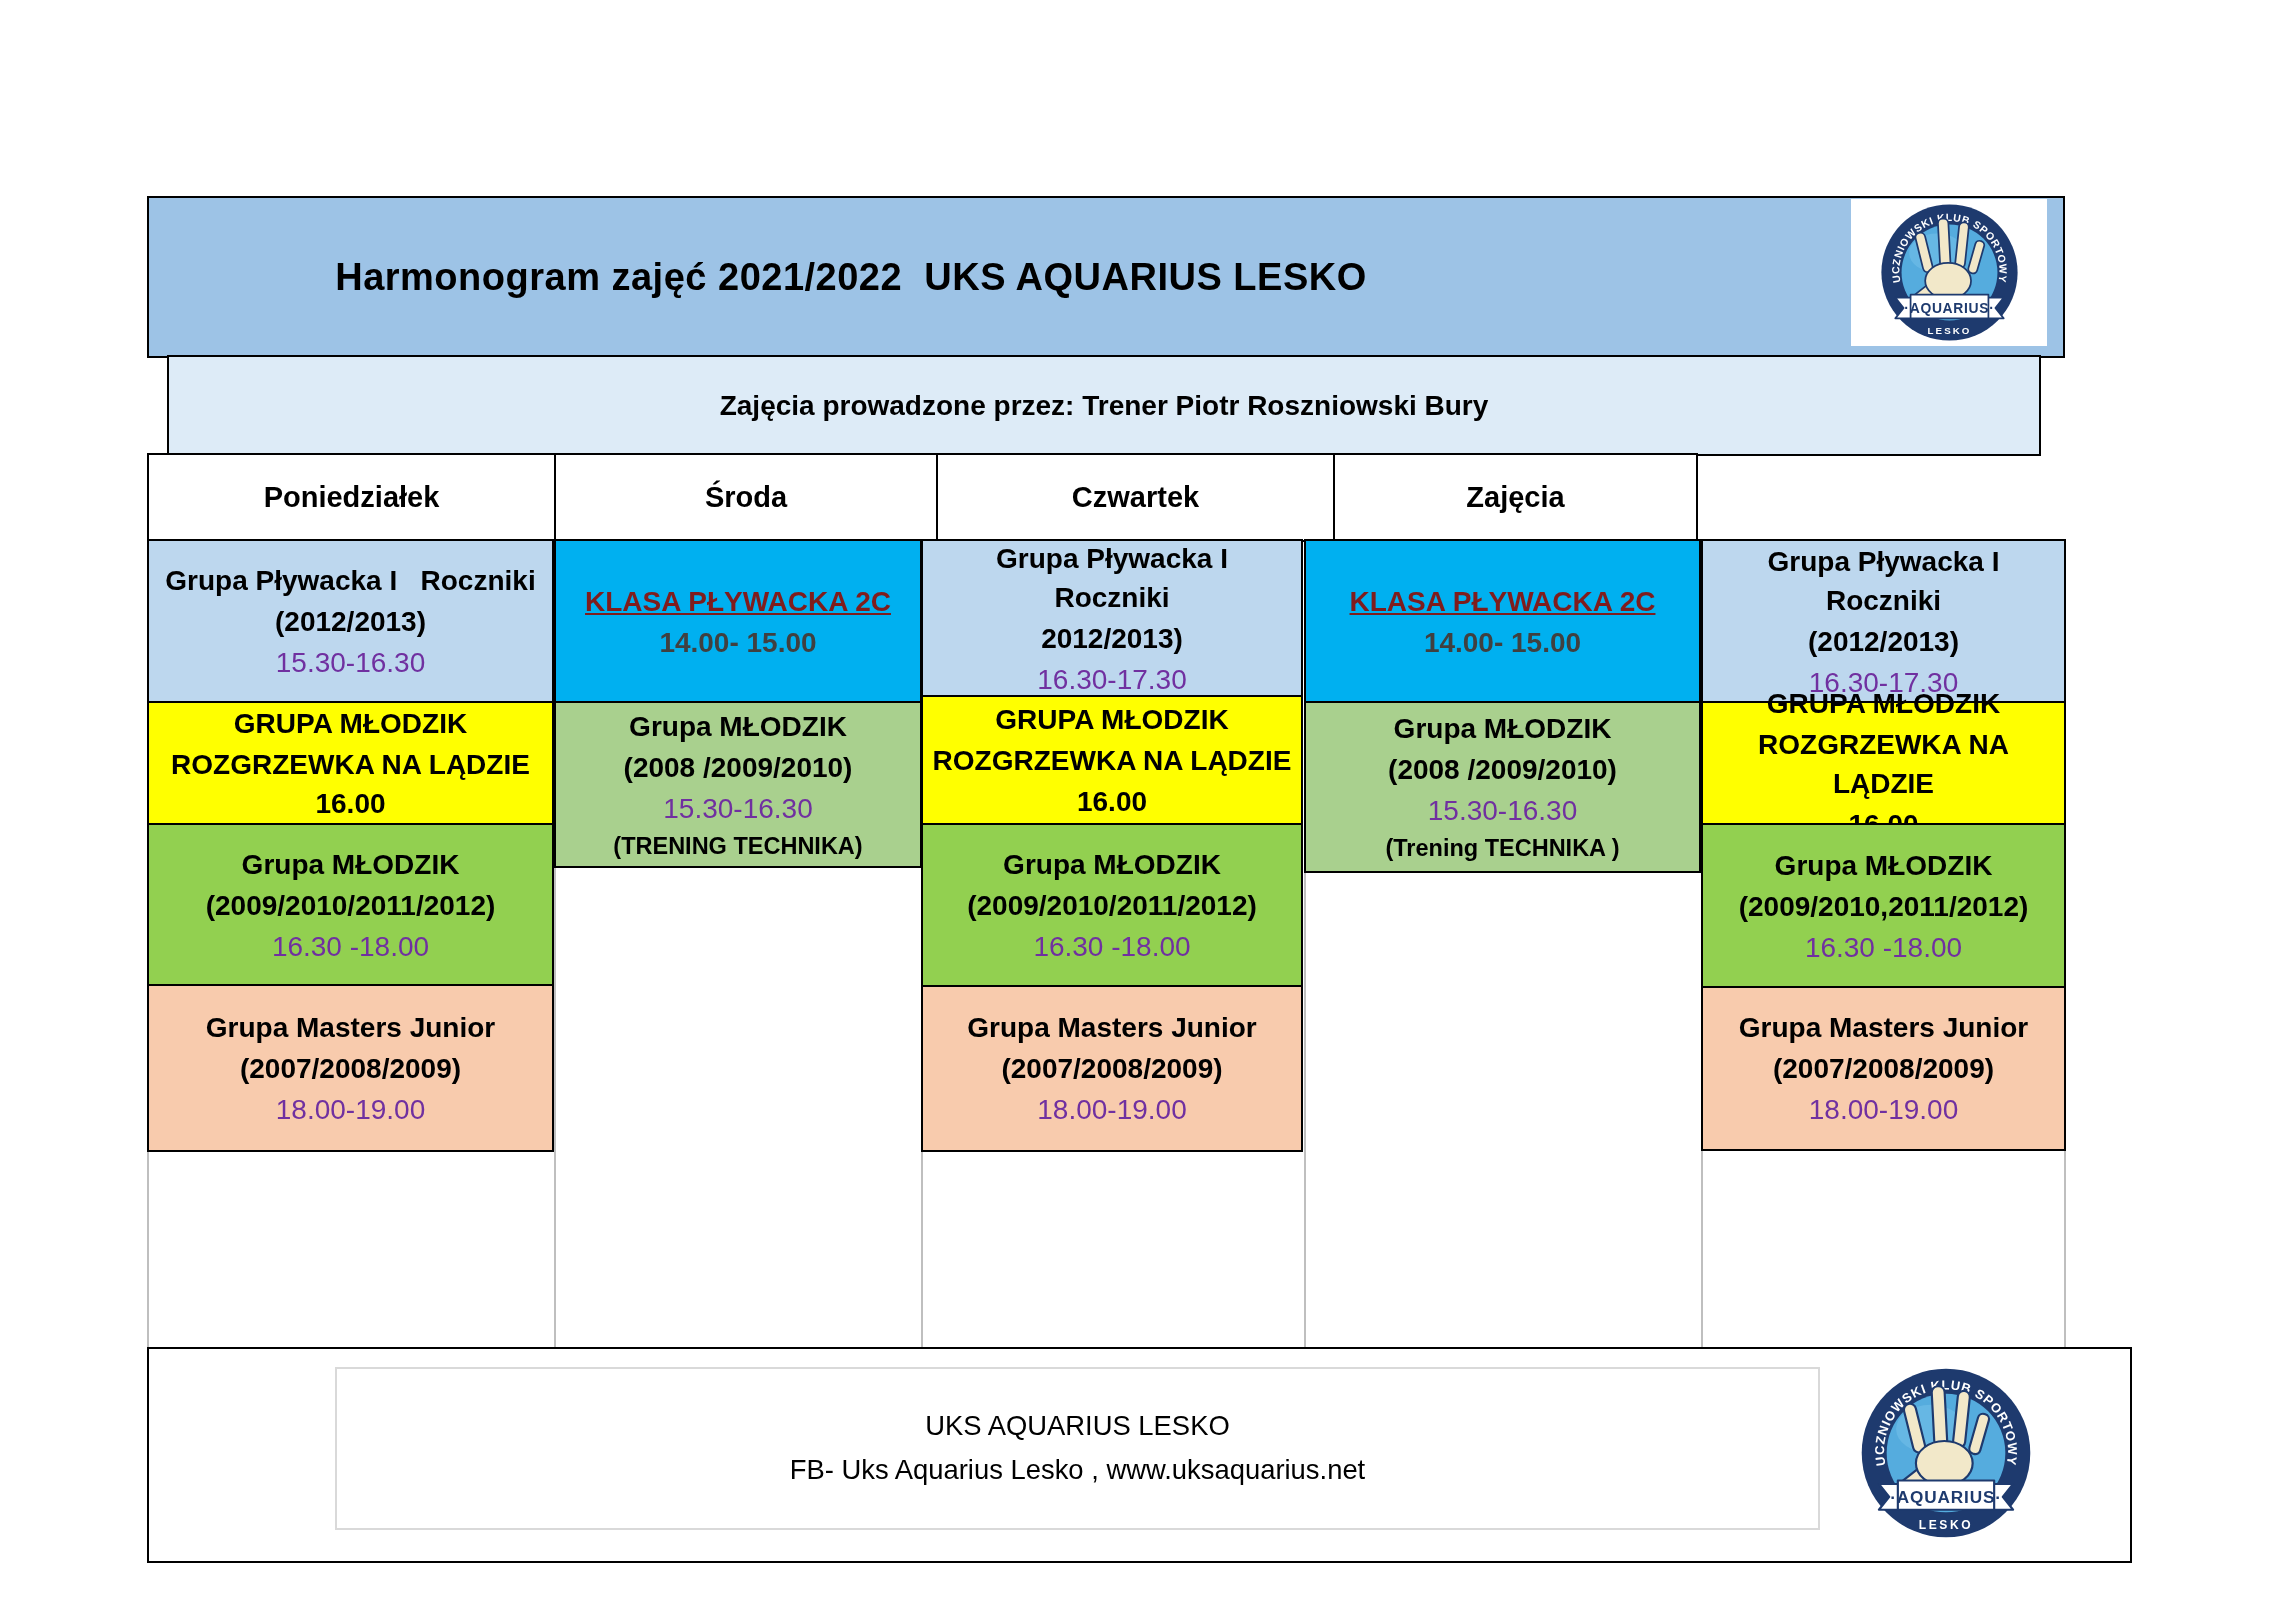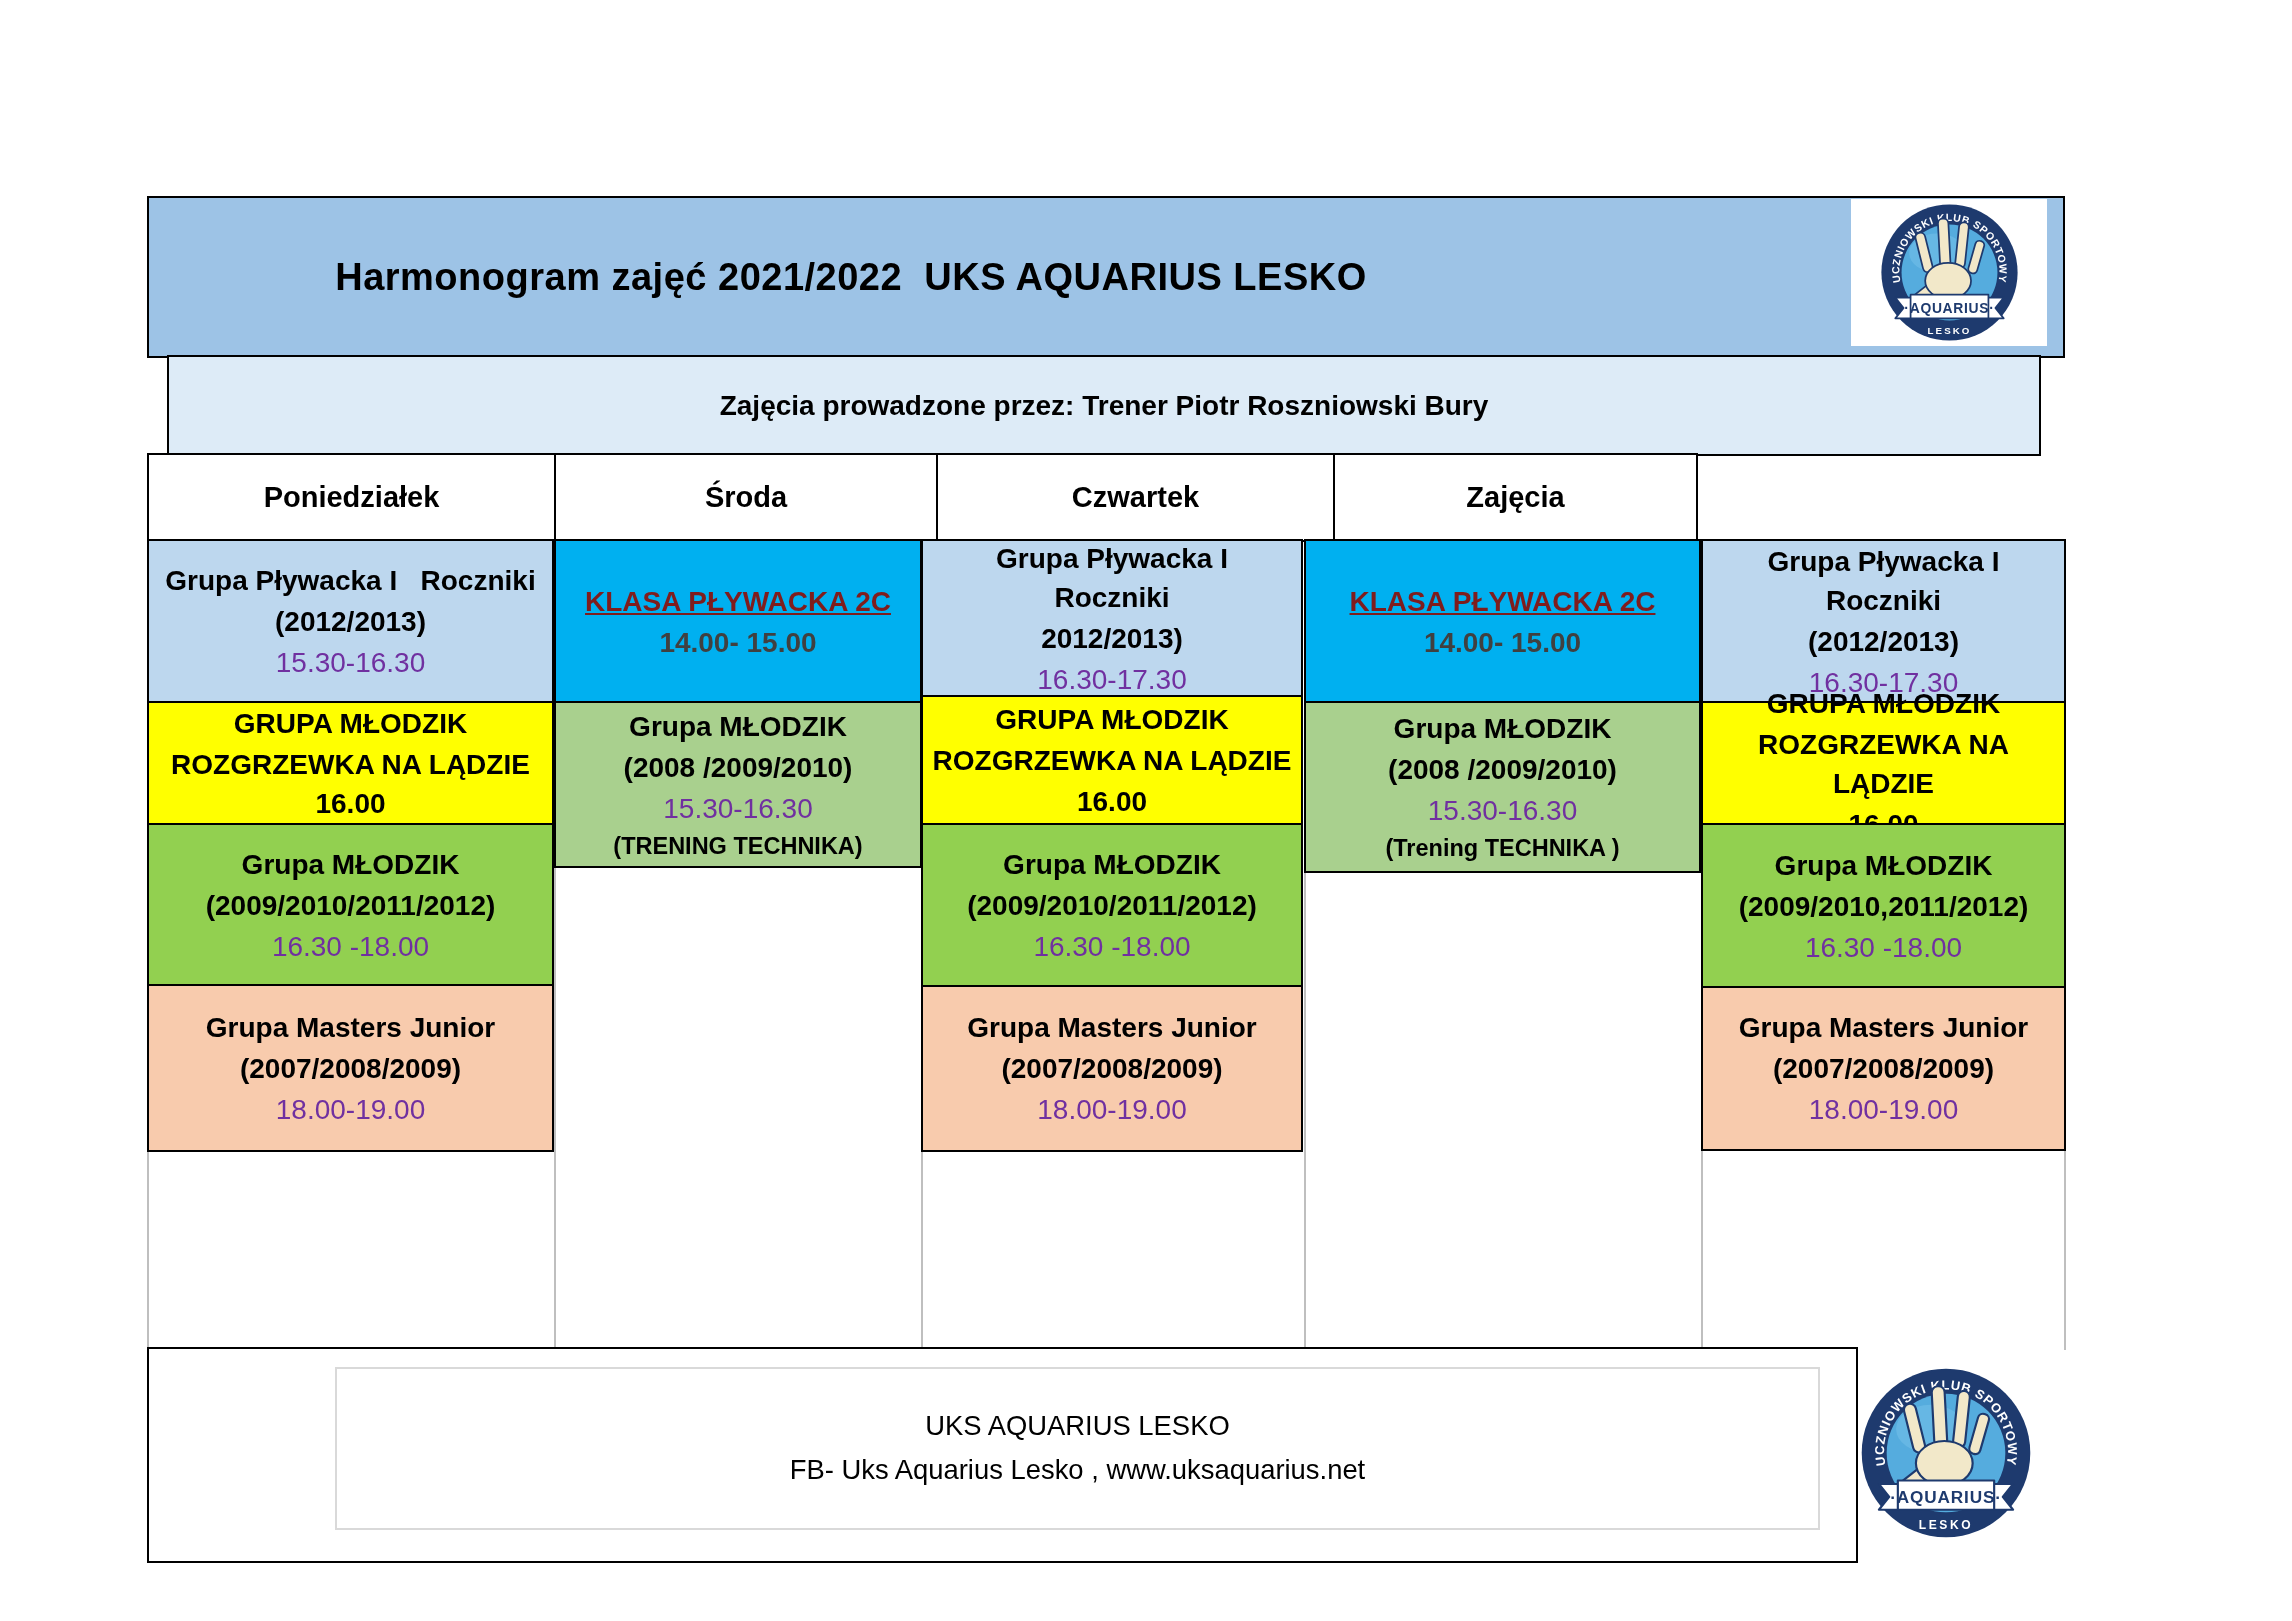--- a/index.html
+++ b/index.html
@@ -33,21 +33,21 @@
   .bg-lightblue{background:#BDD7EE;}
   .bg-cyan{background:#00B0F0;}
   .bg-cyan .cell-line{color:#7f1d1d;text-decoration:underline;}
   .bg-cyan .cell-time{color:#404040;font-weight:bold;}
   .bg-yellow{background:#FFFF00;}
   .bg-green{background:#92D050;}
   .bg-lightgreen{background:#A9D08E;}
   .bg-salmon{background:#F8CBAD;}
 
   
-  .footer-row{left:147px;top:1347px;width:1711px;height:216px;background:#fff;border:2.9px solid #000;}
+  .footer-row{left:147px;top:1347px;width:1985px;height:216px;background:#fff;border:2.9px solid #000;}
   .footer-box{left:186px;top:17.6px;width:1485px;height:163px;background:#fff;border:2px solid #D9D9D9;
               display:flex;flex-direction:column;align-items:center;justify-content:center;}
   .footer-line{font-size:27.4px;line-height:44px;font-weight:normal;color:#000;white-space:pre-wrap;}
 
   
   .logo-box-header{left:1851px;top:199px;width:196px;height:147px;background:#fff;
                    display:flex;align-items:center;justify-content:center;}
   .logo-footer{left:1855px;top:1362px;width:181px;height:181px;display:flex;align-items:center;justify-content:center;}
 </style>
 </head>

